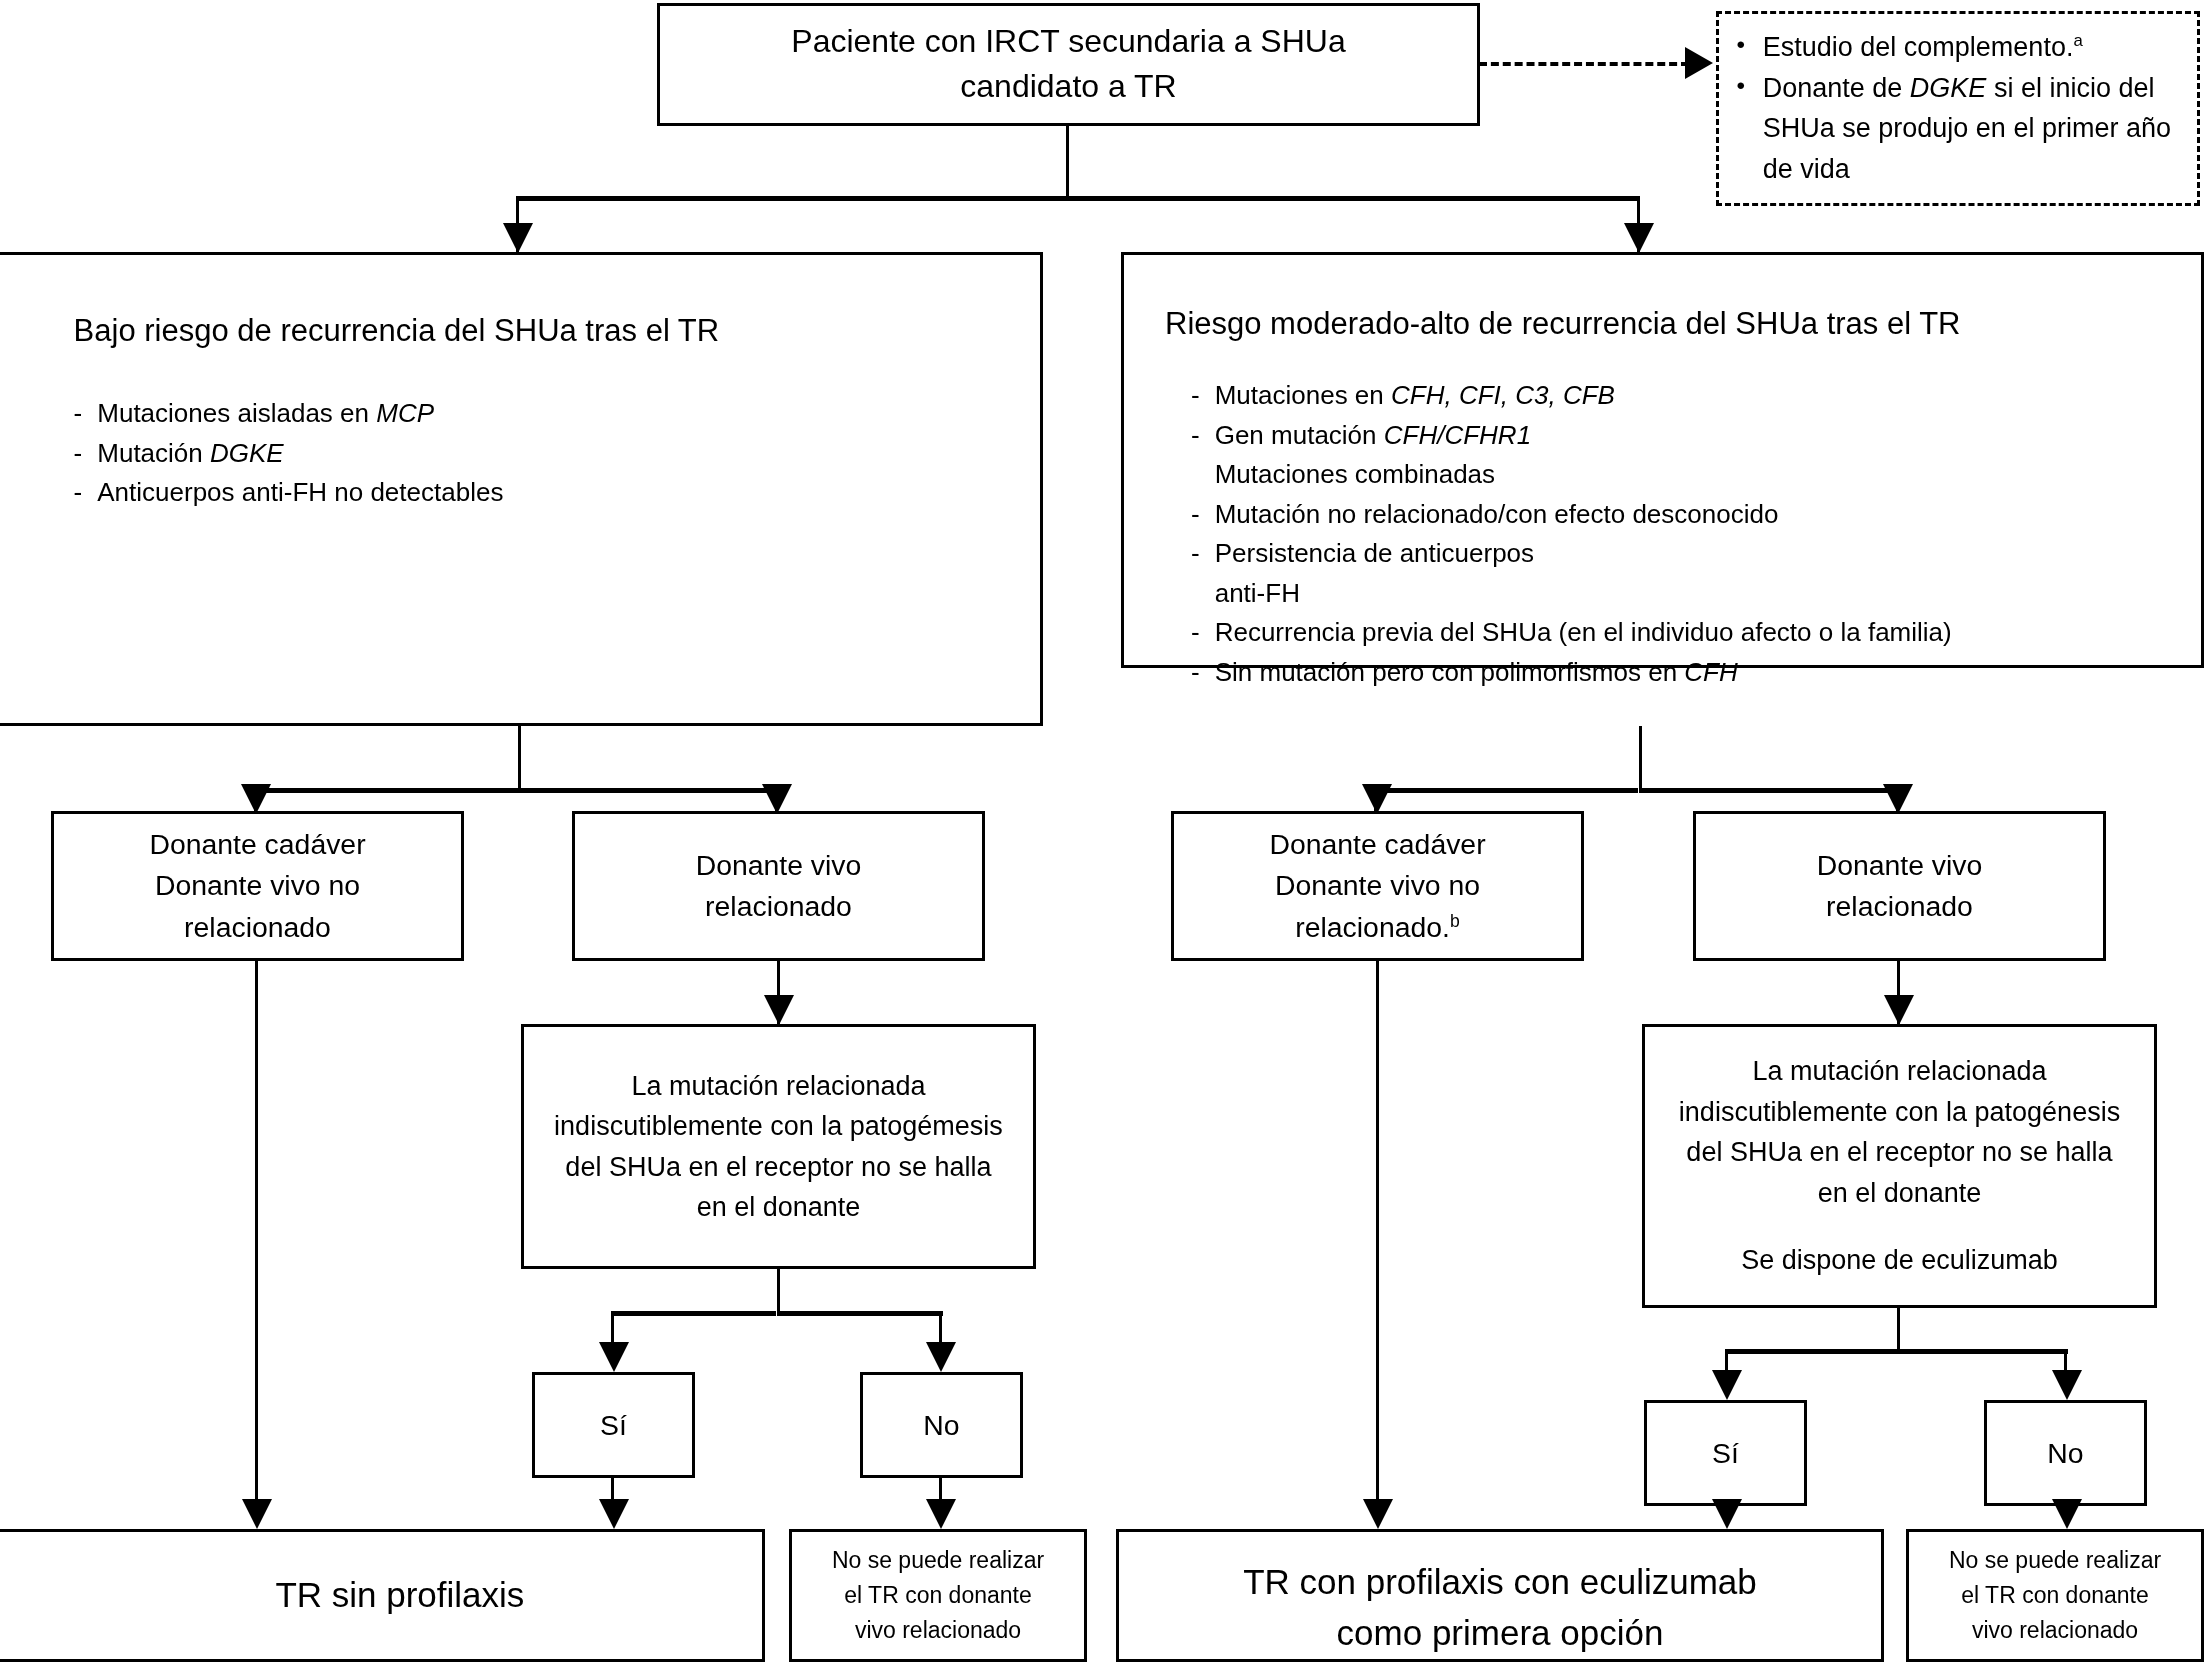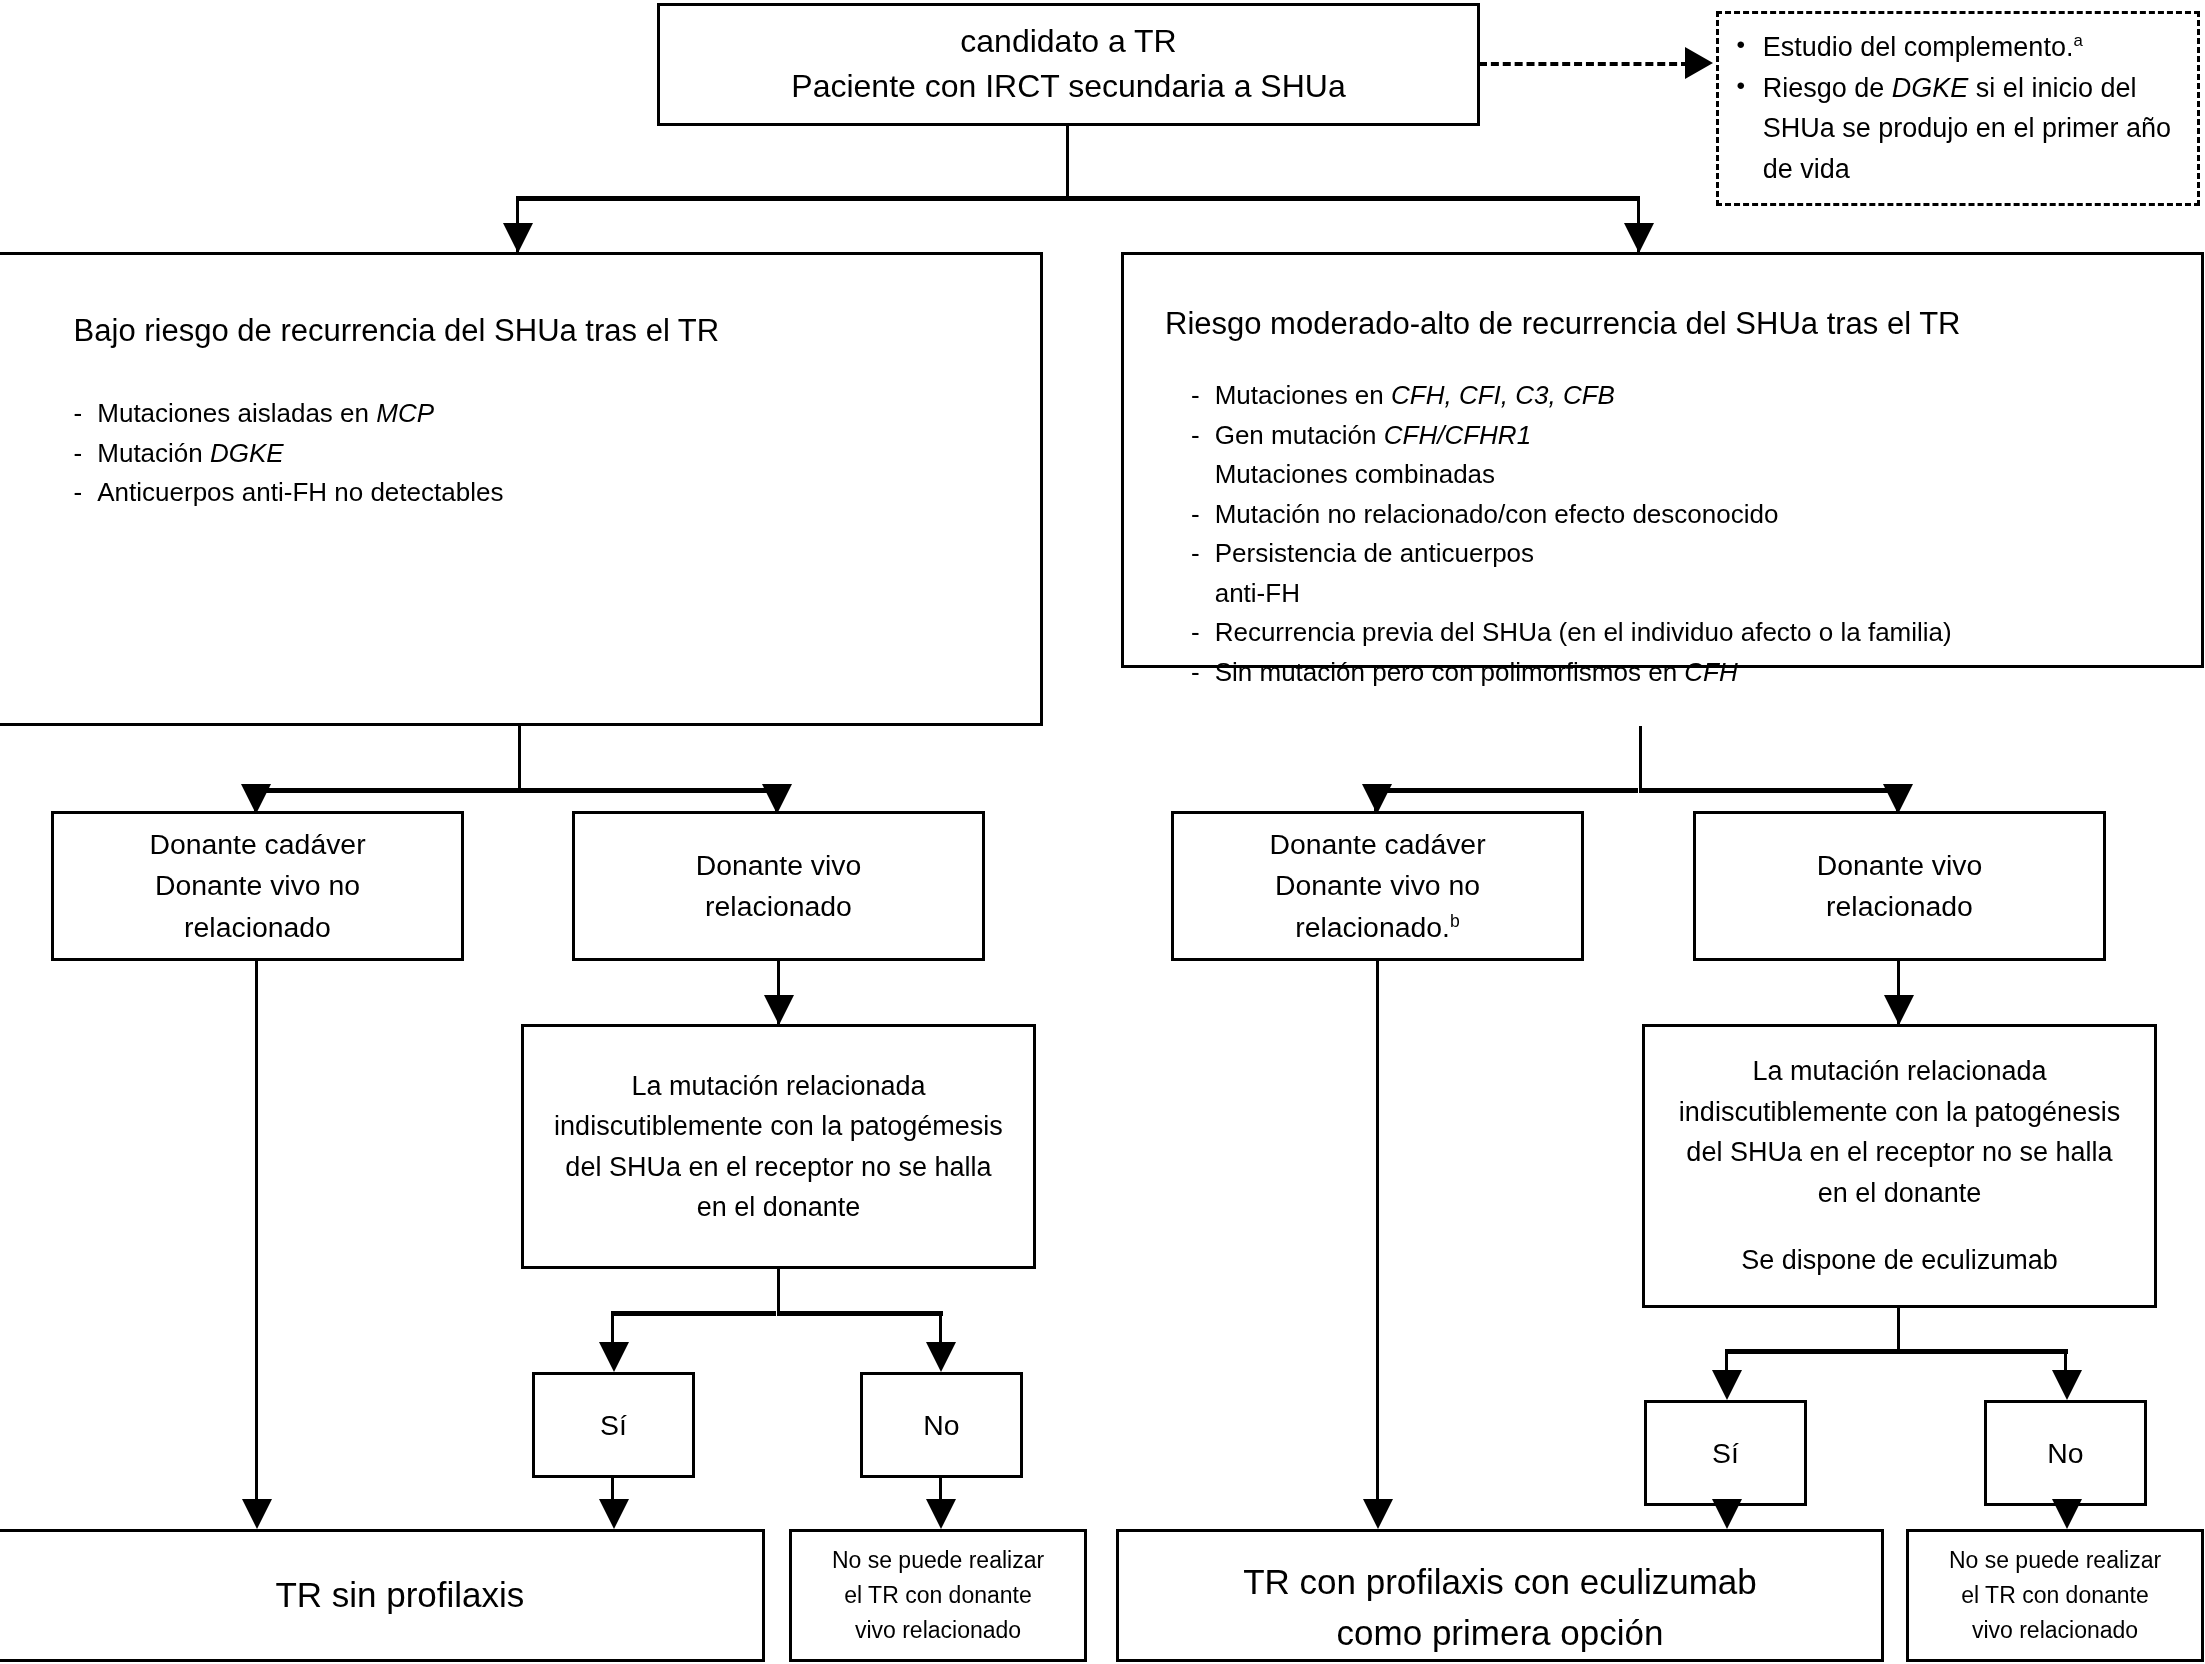--- a/index.html
+++ b/index.html
@@ -47,37 +47,37 @@
   .notelist li{display:flex;gap:17.6px;align-items:flex-start;}
   .notelist li .bul{flex:0 0 auto;font-size:24.4px;line-height:1.45;}
 </style>
 </head>
 <body>
 
 <div id="stage">
 
   <div class="box" style="left:657px;top:2.7px;width:823px;height:123px;">
     <div class="inner t-title">
+      <div>Paciente con IRCT secundaria a SHUa</div>
       <div>candidato a TR</div>
-      <div>Paciente con IRCT secundaria a SHUa</div>
     </div>
   </div>
 
   <div class="dline" style="left:1479px;top:62px;width:210px;"></div>
   <div class="arrowright" style="left:1685px;top:47px;"></div>
 
   <div class="dashedbox" style="left:1716px;top:10.8px;width:484px;height:195px;">
     <ul class="notelist t-note" style="padding:0 17.6px;">
       <li>
         <span class="bul">•</span>
         <span><span>Estudio del complemento.</span><sup>a</sup></span>
       </li>
       <li>
         <span class="bul">•</span>
-        <span><span>Riesgo de </span><i class="ital">DGKE</i><span> si el inicio del SHUa se produjo en el primer año de vida</span></span>
+        <span><span>Donante de </span><i class="ital">DGKE</i><span> si el inicio del SHUa se produjo en el primer año de vida</span></span>
       </li>
     </ul>
   </div>
 
   <div class="vline" style="left:1066px;top:126px;height:74px;"></div>
   <div class="hline" style="left:516px;top:196px;width:1124px;"></div>
   <div class="vline" style="left:516px;top:196px;height:60px;"></div>
   <div class="arrowdown" style="left:503px;top:223px;"></div>
   <div class="vline" style="left:1637px;top:196px;height:60px;"></div>
   <div class="arrowdown" style="left:1624px;top:223px;"></div>

